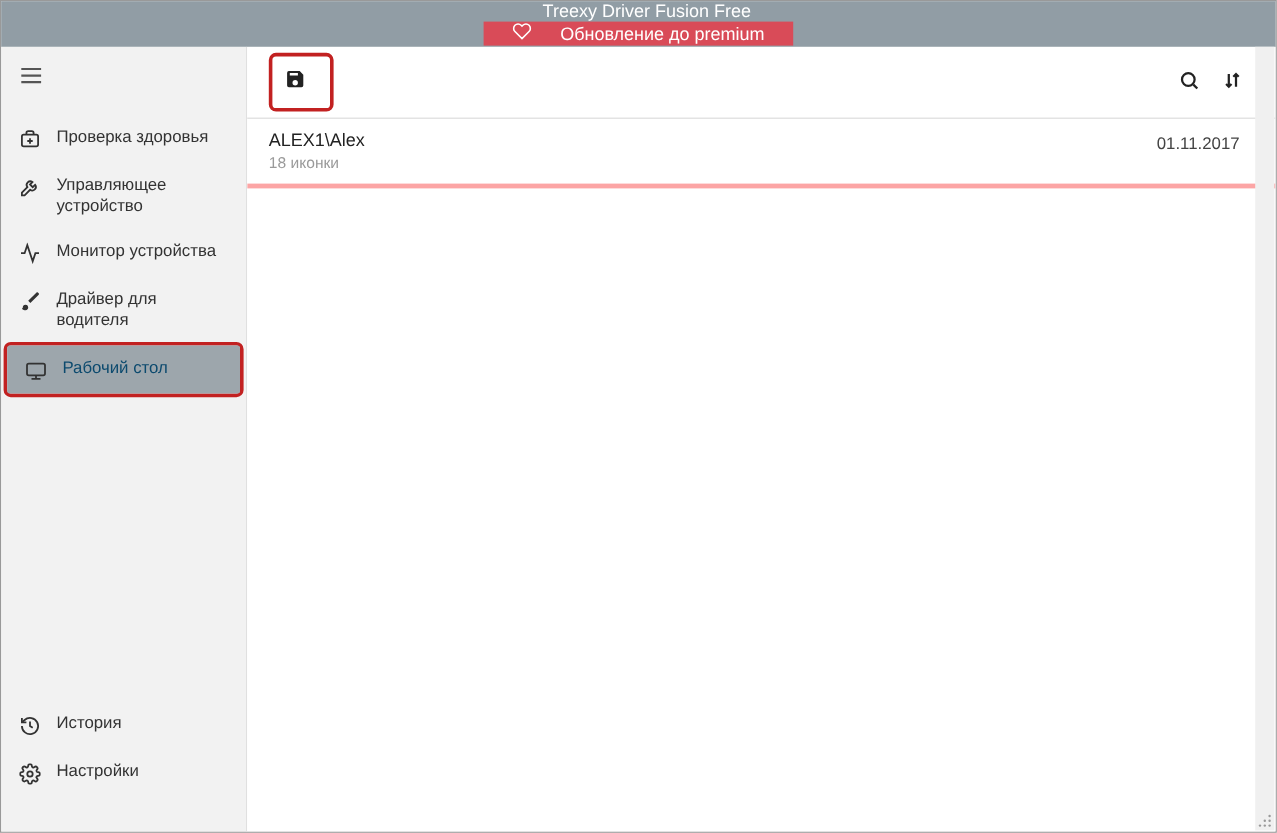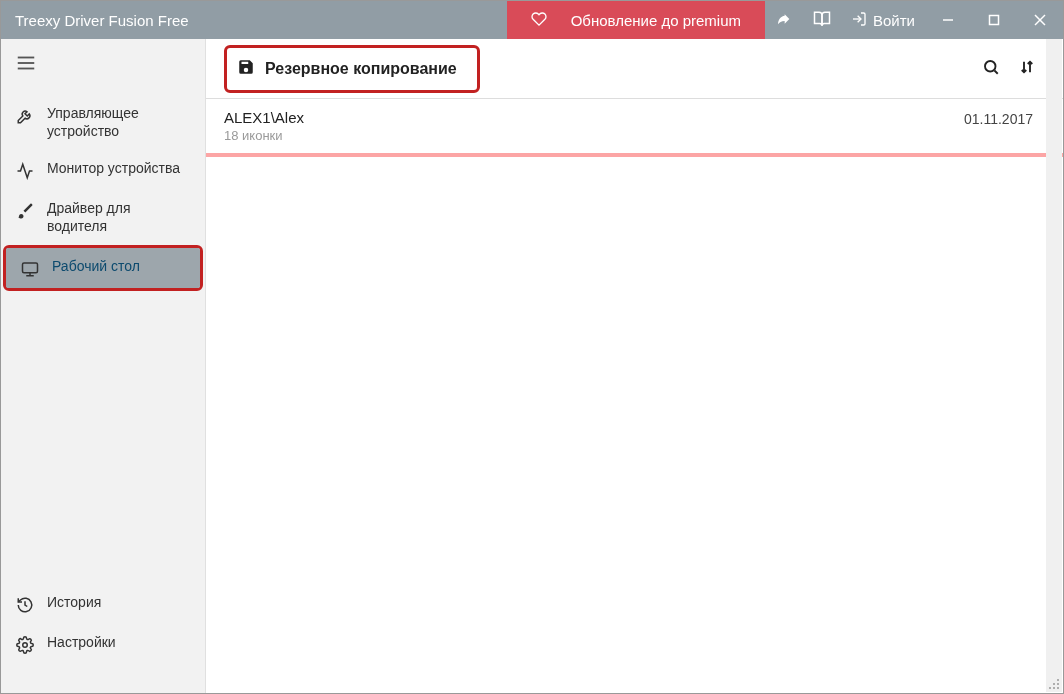--- a/index.html
+++ b/index.html
@@ -22,20 +22,21 @@
     position: relative;
   }
   
   .titlebar {
     height: 38px;
     background: #919da5;
     display: flex;
     align-items: center;
     color: #fff;
     font-size: 15px;
+    flex-direction: column;
   }
   .titlebar .title {
     padding-left: 14px;
     flex: 1;
     display: flex;
     align-items: center;
     gap: 6px;
   }
   .premium-btn {
     background: #d94b58;
@@ -280,20 +281,31 @@
           <svg width="22" height="22" viewBox="0 0 24 24" stroke="currentColor" stroke-width="2">
               <line x1="3" y1="6" x2="21" y2="6"></line>
               <line x1="3" y1="12" x2="21" y2="12"></line>
               <line x1="3" y1="18" x2="21" y2="18"></line>
             </svg>
         </span>
       </div>
 
       <div class="sidebar-items">
 
+        <div class="sidebar-item">
+          <span class="icon">
+            <svg width="18" height="18" viewBox="0 0 24 24" fill="none" stroke="currentColor" stroke-width="2">
+                <rect x="3" y="7" width="18" height="13" rx="2"></rect>
+                <path d="M8 7V5a2 2 0 0 1 2-2h4a2 2 0 0 1 2 2v2"></path>
+                <line x1="12" y1="11" x2="12" y2="17"></line>
+                <line x1="9" y1="14" x2="15" y2="14"></line>
+              </svg>
+          </span>
+          <span>Проверка здоровья</span>
+        </div>
 
         <div class="sidebar-item">
           <span class="icon">
             <svg width="18" height="18" viewBox="0 0 24 24" fill="none" stroke="currentColor" stroke-width="2">
                 <path d="M14.7 6.3a4 4 0 0 0-5.6 5.6L3 18v3h3l6.1-6.1a4 4 0 0 0 5.6-5.6L15 12l-3-3 2.7-2.7z"></path>
               </svg>
           </span>
           <span>Управляющее устройство</span>
         </div>
 
@@ -355,21 +367,20 @@
     </div>
 
     <div class="main">
       <div class="main-header">
         <div class="page-title-box highlight-red">
           <span>
             <svg width="18" height="18" viewBox="0 0 24 24" fill="currentColor">
                 <path d="M17 3H5a2 2 0 0 0-2 2v14a2 2 0 0 0 2 2h14a2 2 0 0 0 2-2V7l-4-4zM12 19a3 3 0 1 1 0-6 3 3 0 0 1 0 6zm3-11H6V5h9v3z"></path>
               </svg>
           </span>
-          <span>Резервное копирование</span>
         </div>
         <div class="main-header-spacer"></div>
         <div class="header-icon">
           <span>
             <svg width="18" height="18" viewBox="0 0 24 24" fill="none" stroke="currentColor" stroke-width="2.5">
                 <circle cx="11" cy="11" r="7"></circle>
                 <line x1="21" y1="21" x2="16.65" y2="16.65"></line>
               </svg>
           </span>
         </div>

